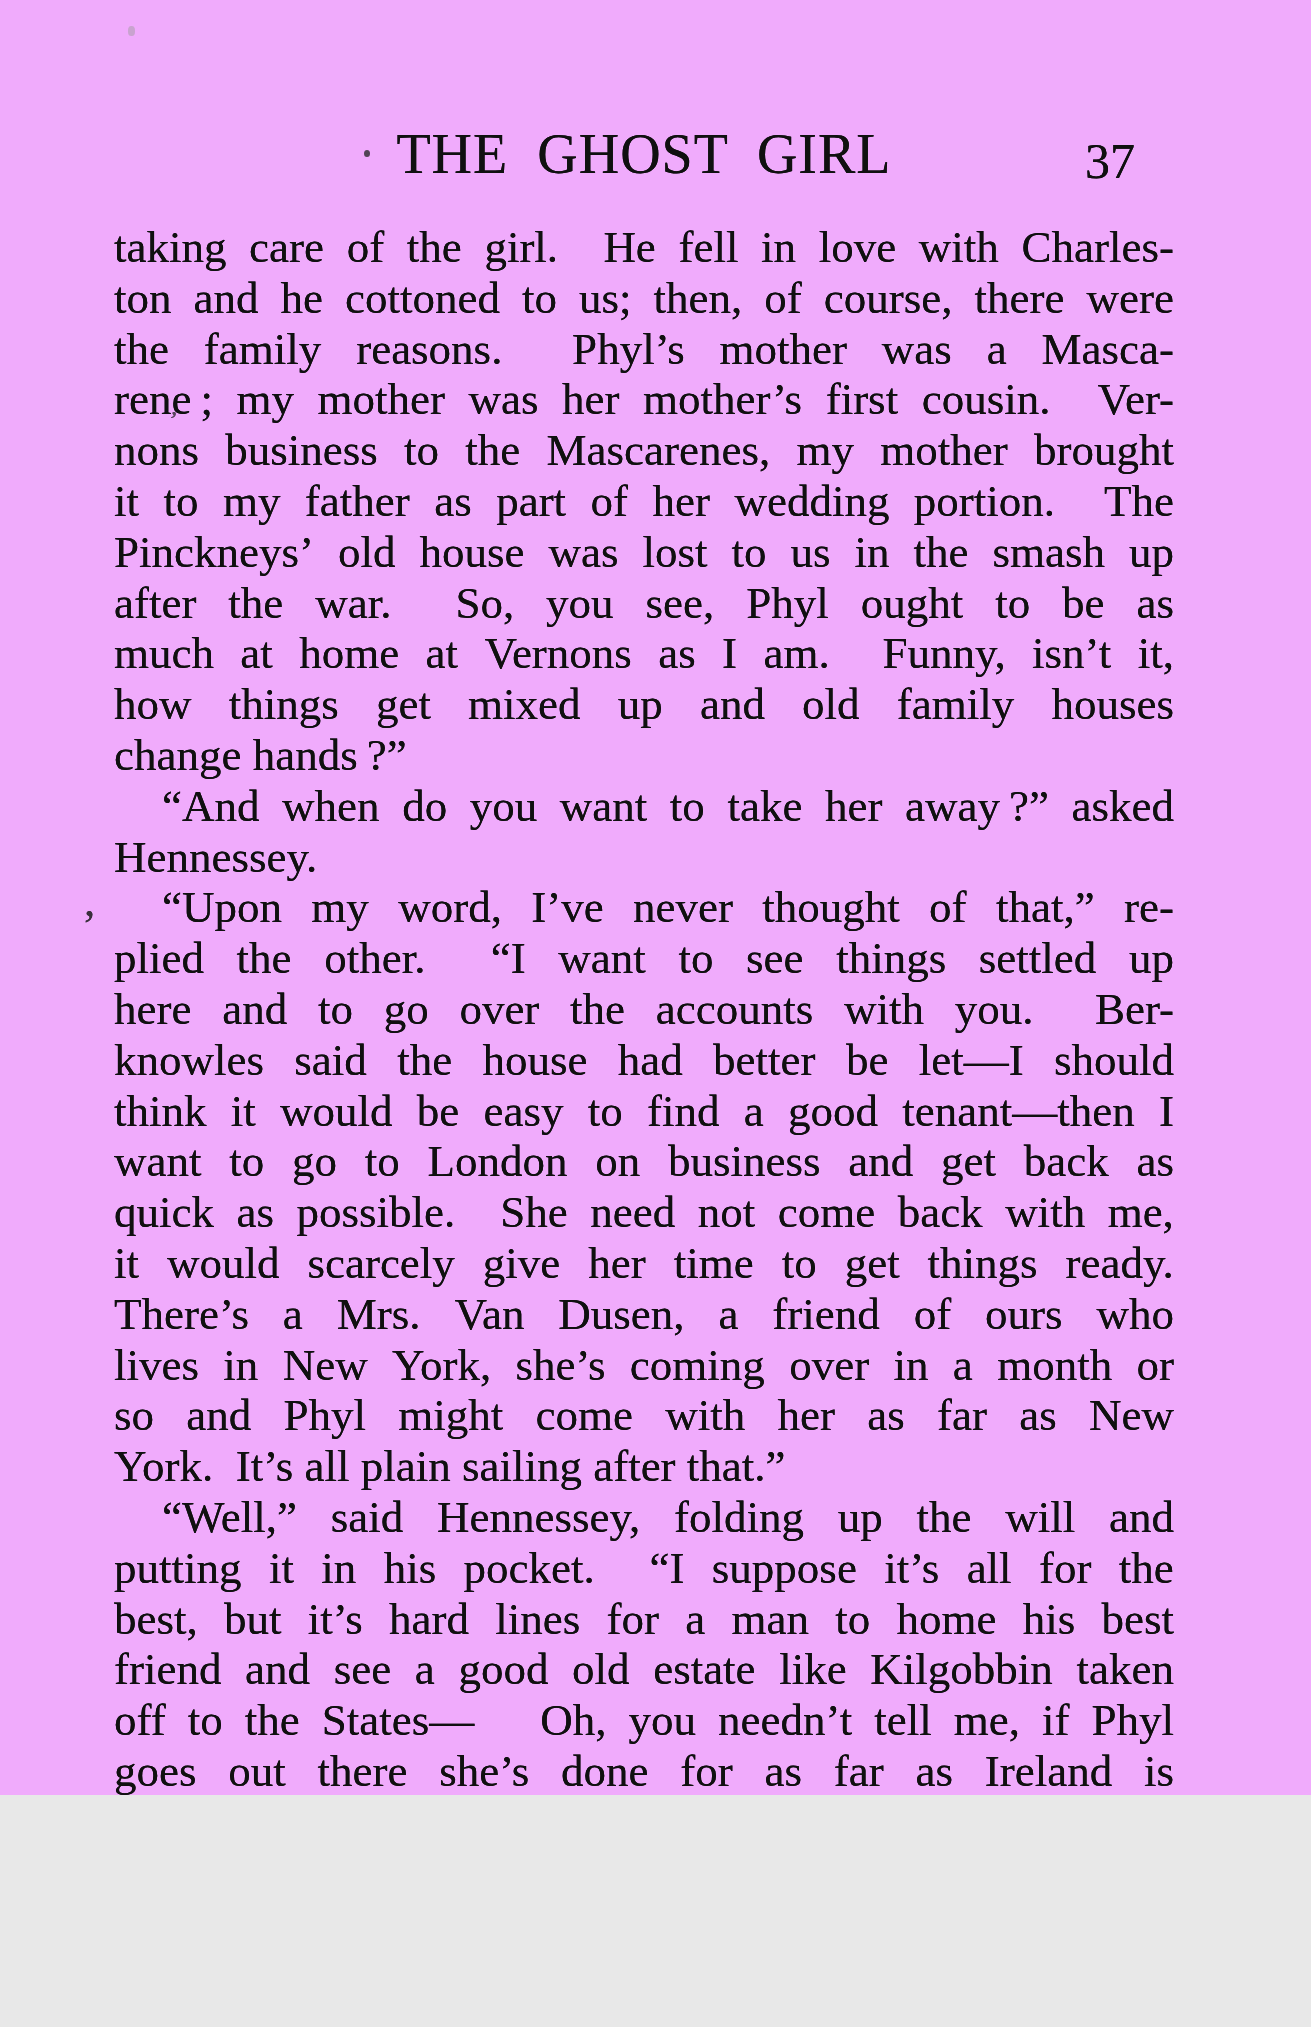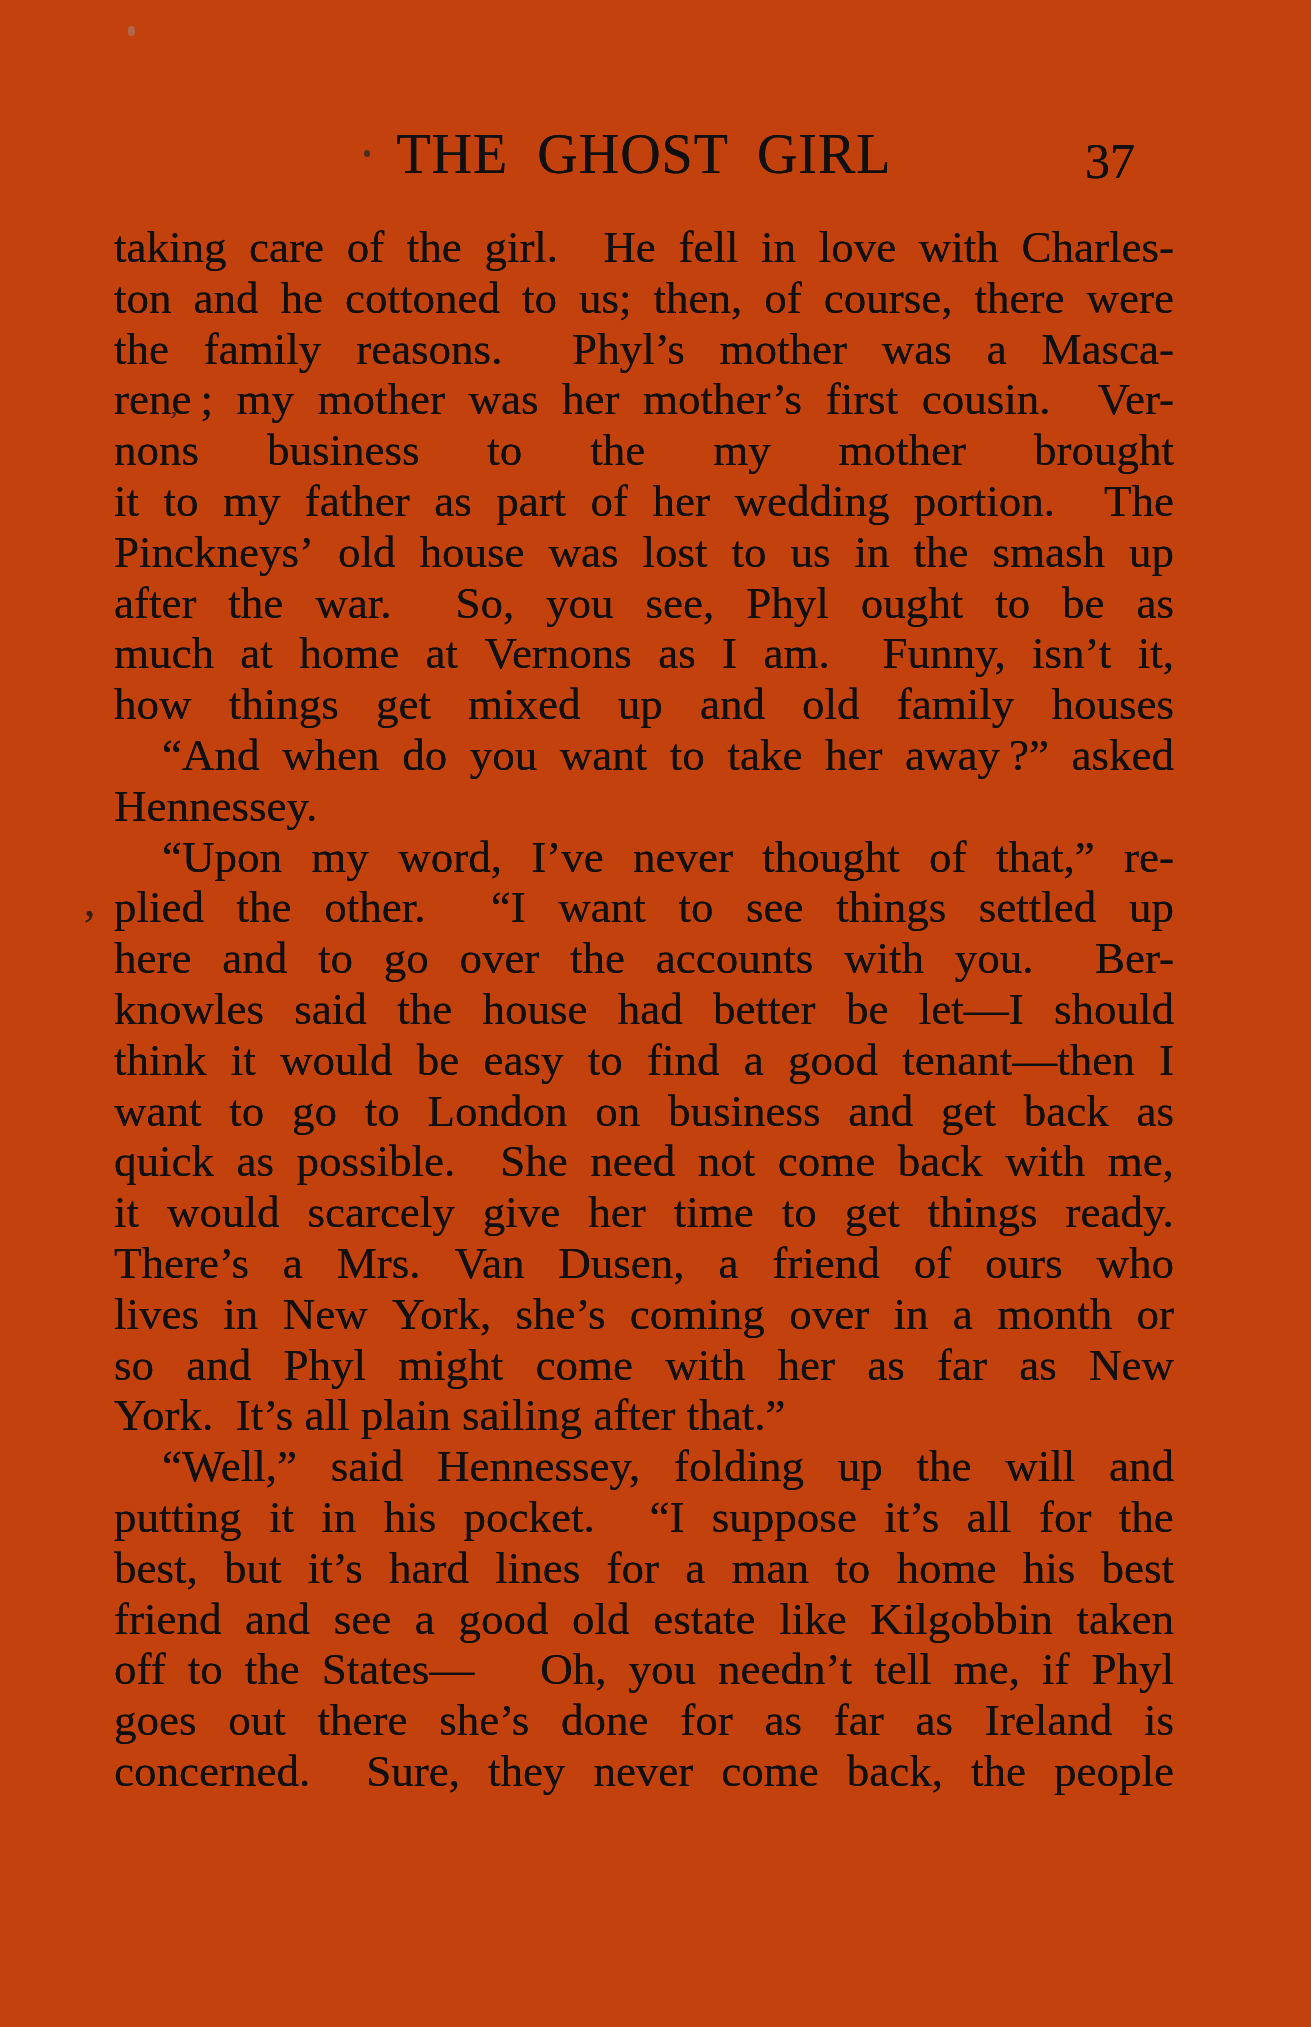--- a/index.html
+++ b/index.html
@@ -1,20 +1,20 @@
 <!DOCTYPE html>
 <html><head>
 <meta charset="utf-8">
 <style>
   html, body { margin: 0; padding: 0; background: #e8e8e8; }
   .page {
     position: relative;
     width: 1311px;
-    height: 2027px;
-    background: #c2410c;
+    height: 1795px;
+    background: #f0abfc;
     font-family: "Liberation Serif", serif;
     color: #101010;
     overflow: hidden;
     text-shadow: 0 0 0.5px currentColor;
   }
   .running-head {
     position: absolute;
     top: 124px;
     left: 114px;
     width: 1060px;
@@ -135,20 +135,21 @@
         <span class="word">first</span>
         <span class="word">cousin.</span>
         <span class="word spacer"></span>
         <span class="word">Ver-</span>
       </div>
       <div class="line justify">
         <span class="word">nons</span>
         <span class="word">business</span>
         <span class="word">to</span>
         <span class="word">the</span>
+        <span class="word">Mascarenes,</span>
         <span class="word">my</span>
         <span class="word">mother</span>
         <span class="word">brought</span>
       </div>
       <div class="line justify">
         <span class="word">it</span>
         <span class="word">to</span>
         <span class="word">my</span>
         <span class="word">father</span>
         <span class="word">as</span>
@@ -205,20 +206,21 @@
         <span class="word">how</span>
         <span class="word">things</span>
         <span class="word">get</span>
         <span class="word">mixed</span>
         <span class="word">up</span>
         <span class="word">and</span>
         <span class="word">old</span>
         <span class="word">family</span>
         <span class="word">houses</span>
       </div>
+      <div class="line">change hands ?”</div>
       <div class="line justify indent">
         <span class="word">“And</span>
         <span class="word">when</span>
         <span class="word">do</span>
         <span class="word">you</span>
         <span class="word">want</span>
         <span class="word">to</span>
         <span class="word">take</span>
         <span class="word">her</span>
         <span class="word">away ?”</span>

